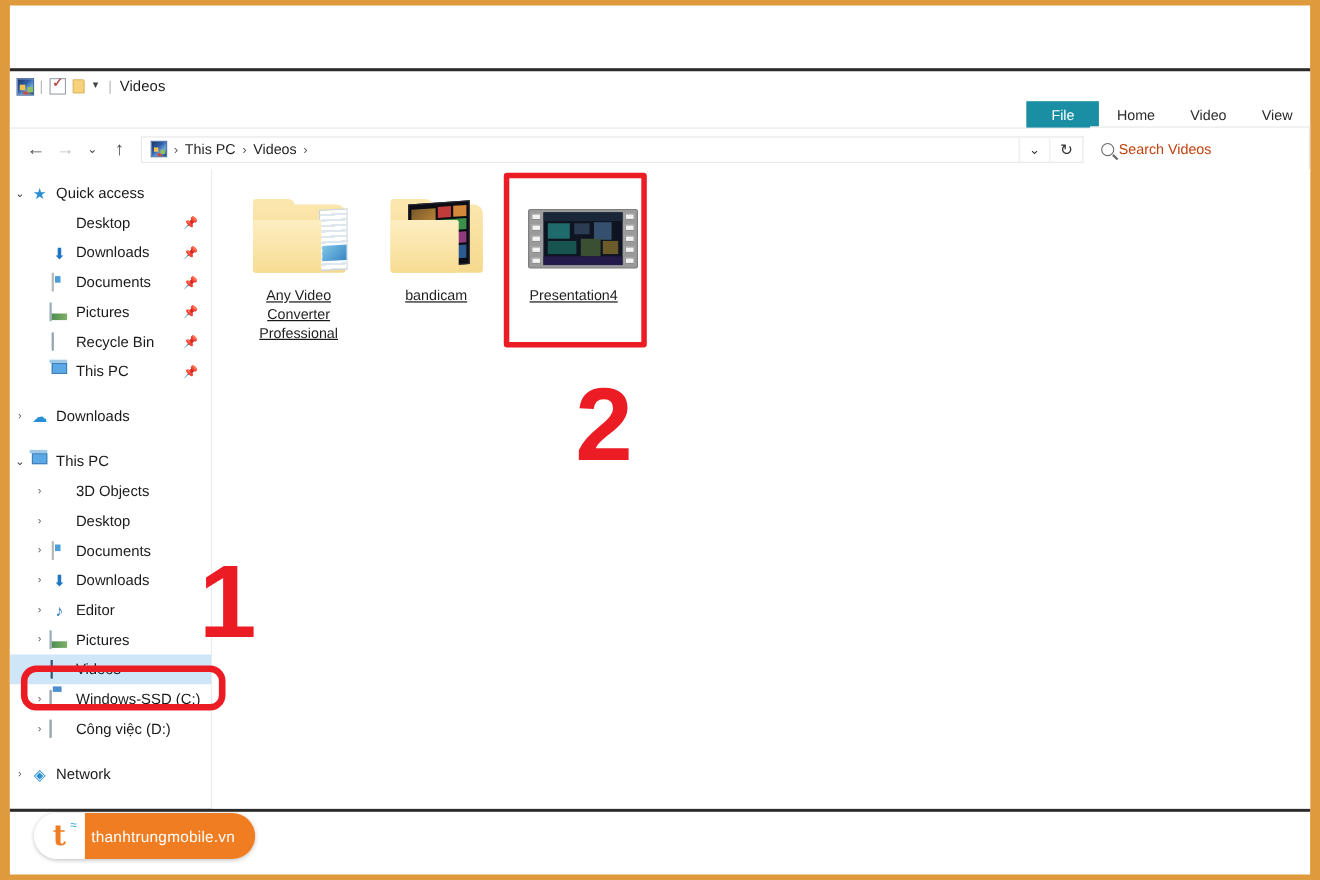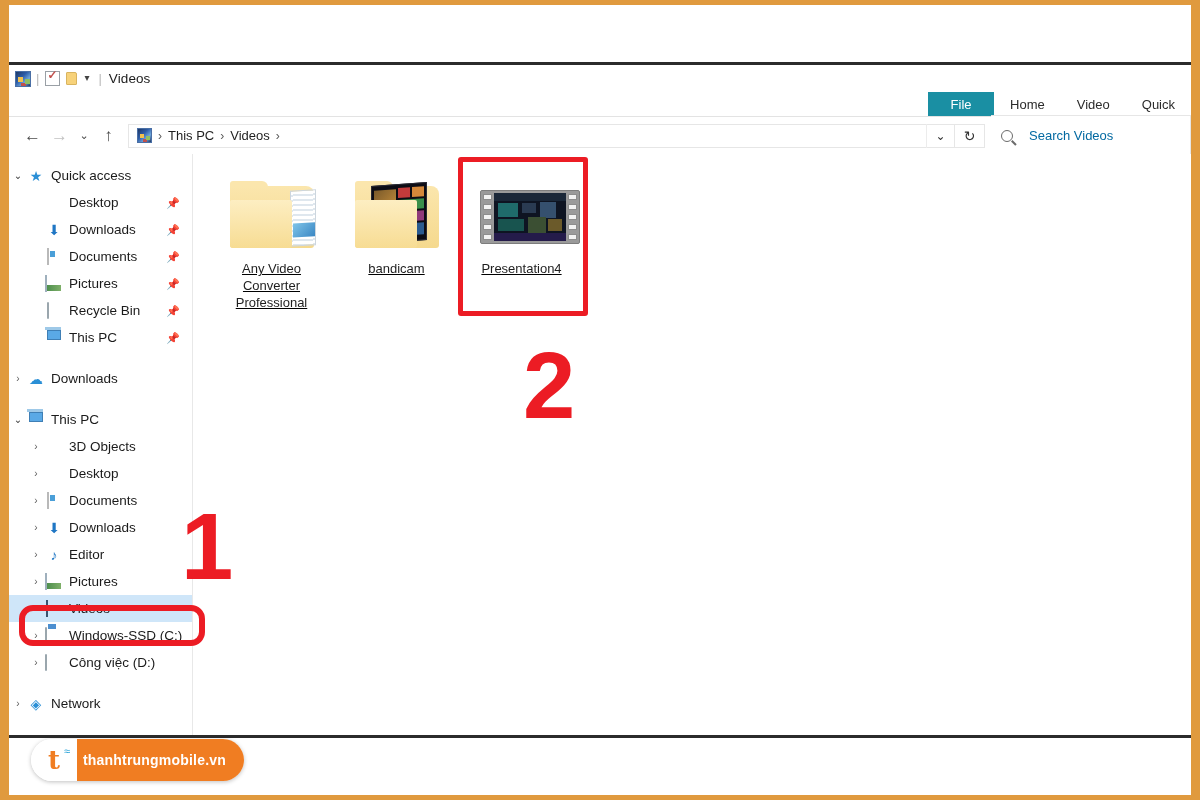--- a/index.html
+++ b/index.html
@@ -126,23 +126,23 @@
     background:#f2c14e;box-shadow:6px 2px 0 #8fbf63,3px 5px 0 #c0504d;}
   .addr-right{ margin-left:auto; display:flex; align-items:center;}
   .addr-chev{ width:28px;height:24px;display:flex;align-items:center;justify-content:center;
     font-size:12px;color:#333; border-left:1px solid #ececec;}
   .refreshbtn{ width:30px;height:24px;display:flex;align-items:center;justify-content:center;
     font-size:14px;color:#333; border:1px solid #e6e6e6; border-left:none; background:#fff;}
   .searchbox{
     width:200px;height:41px;
     border:1px solid #e6e6e6; border-left:none;
     background:#ffffff;
-    display:flex;align-items:center;gap:16px;
+    display:flex;align-items:center;gap:4px;
     padding-left:10px;
-    font-size:13px; color:#0369a1;
+    font-size:13px; color:#c2410c;
     margin-left:6px;
   }
   .mag{ width:12px;height:12px;border:1.6px solid #6b6b6b;border-radius:50%;
     position:relative; flex:0 0 auto;}
   .mag:after{content:"";position:absolute;right:-5px;bottom:-3px;width:6px;height:1.6px;
     background:#6b6b6b;transform:rotate(45deg);}
 
   
   .body{
     position:absolute; top:89px; left:0; right:0; bottom:0;
@@ -322,21 +322,21 @@
     width:46px;height:42px; background:#ffffff;
     display:flex;align-items:center;justify-content:center;
     position:relative;
   }
   .wm-t{ font-size:26px; color:#f07d22; font-weight:bold; line-height:1;
     font-family:"DejaVu Serif", serif;}
   .wm-wifi{ position:absolute; right:7px; top:6px; font-size:11px; color:#2aa3d8;}
   .wm-text{
     background:#f07d22; color:#ffffff; height:42px;
     display:flex;align-items:center; padding:0 18px 0 6px;
-    font-size:14px; letter-spacing:.2px;font-weight:bold;
+    font-size:14px; letter-spacing:.2px;
   }
 </style>
 </head>
 <body>
 
 <div id="frame" style="border-color: rgb(224, 154, 62);">
 
   <div id="explorer">
 
     <div class="titlebar">
@@ -352,21 +352,21 @@
         </span>
       <span class="qat-chevron">▾</span>
       <span class="qat-sep">|</span>
       <span class="title-text">Videos</span>
     </div>
 
     <div class="ribbon">
       <div class="tab file">File</div>
       <div class="tab">Home</div>
       <div class="tab">Video</div>
-      <div class="tab">Quick</div>
+      <div class="tab">View</div>
     </div>
 
     <div class="addressrow">
       <div class="navbtn">←</div>
       <div class="navbtn dim">→</div>
       <div class="navbtn small">⌄</div>
       <div class="navbtn">↑</div>
 
       <div class="addressbar">
         <span class="addr-ico"></span>

